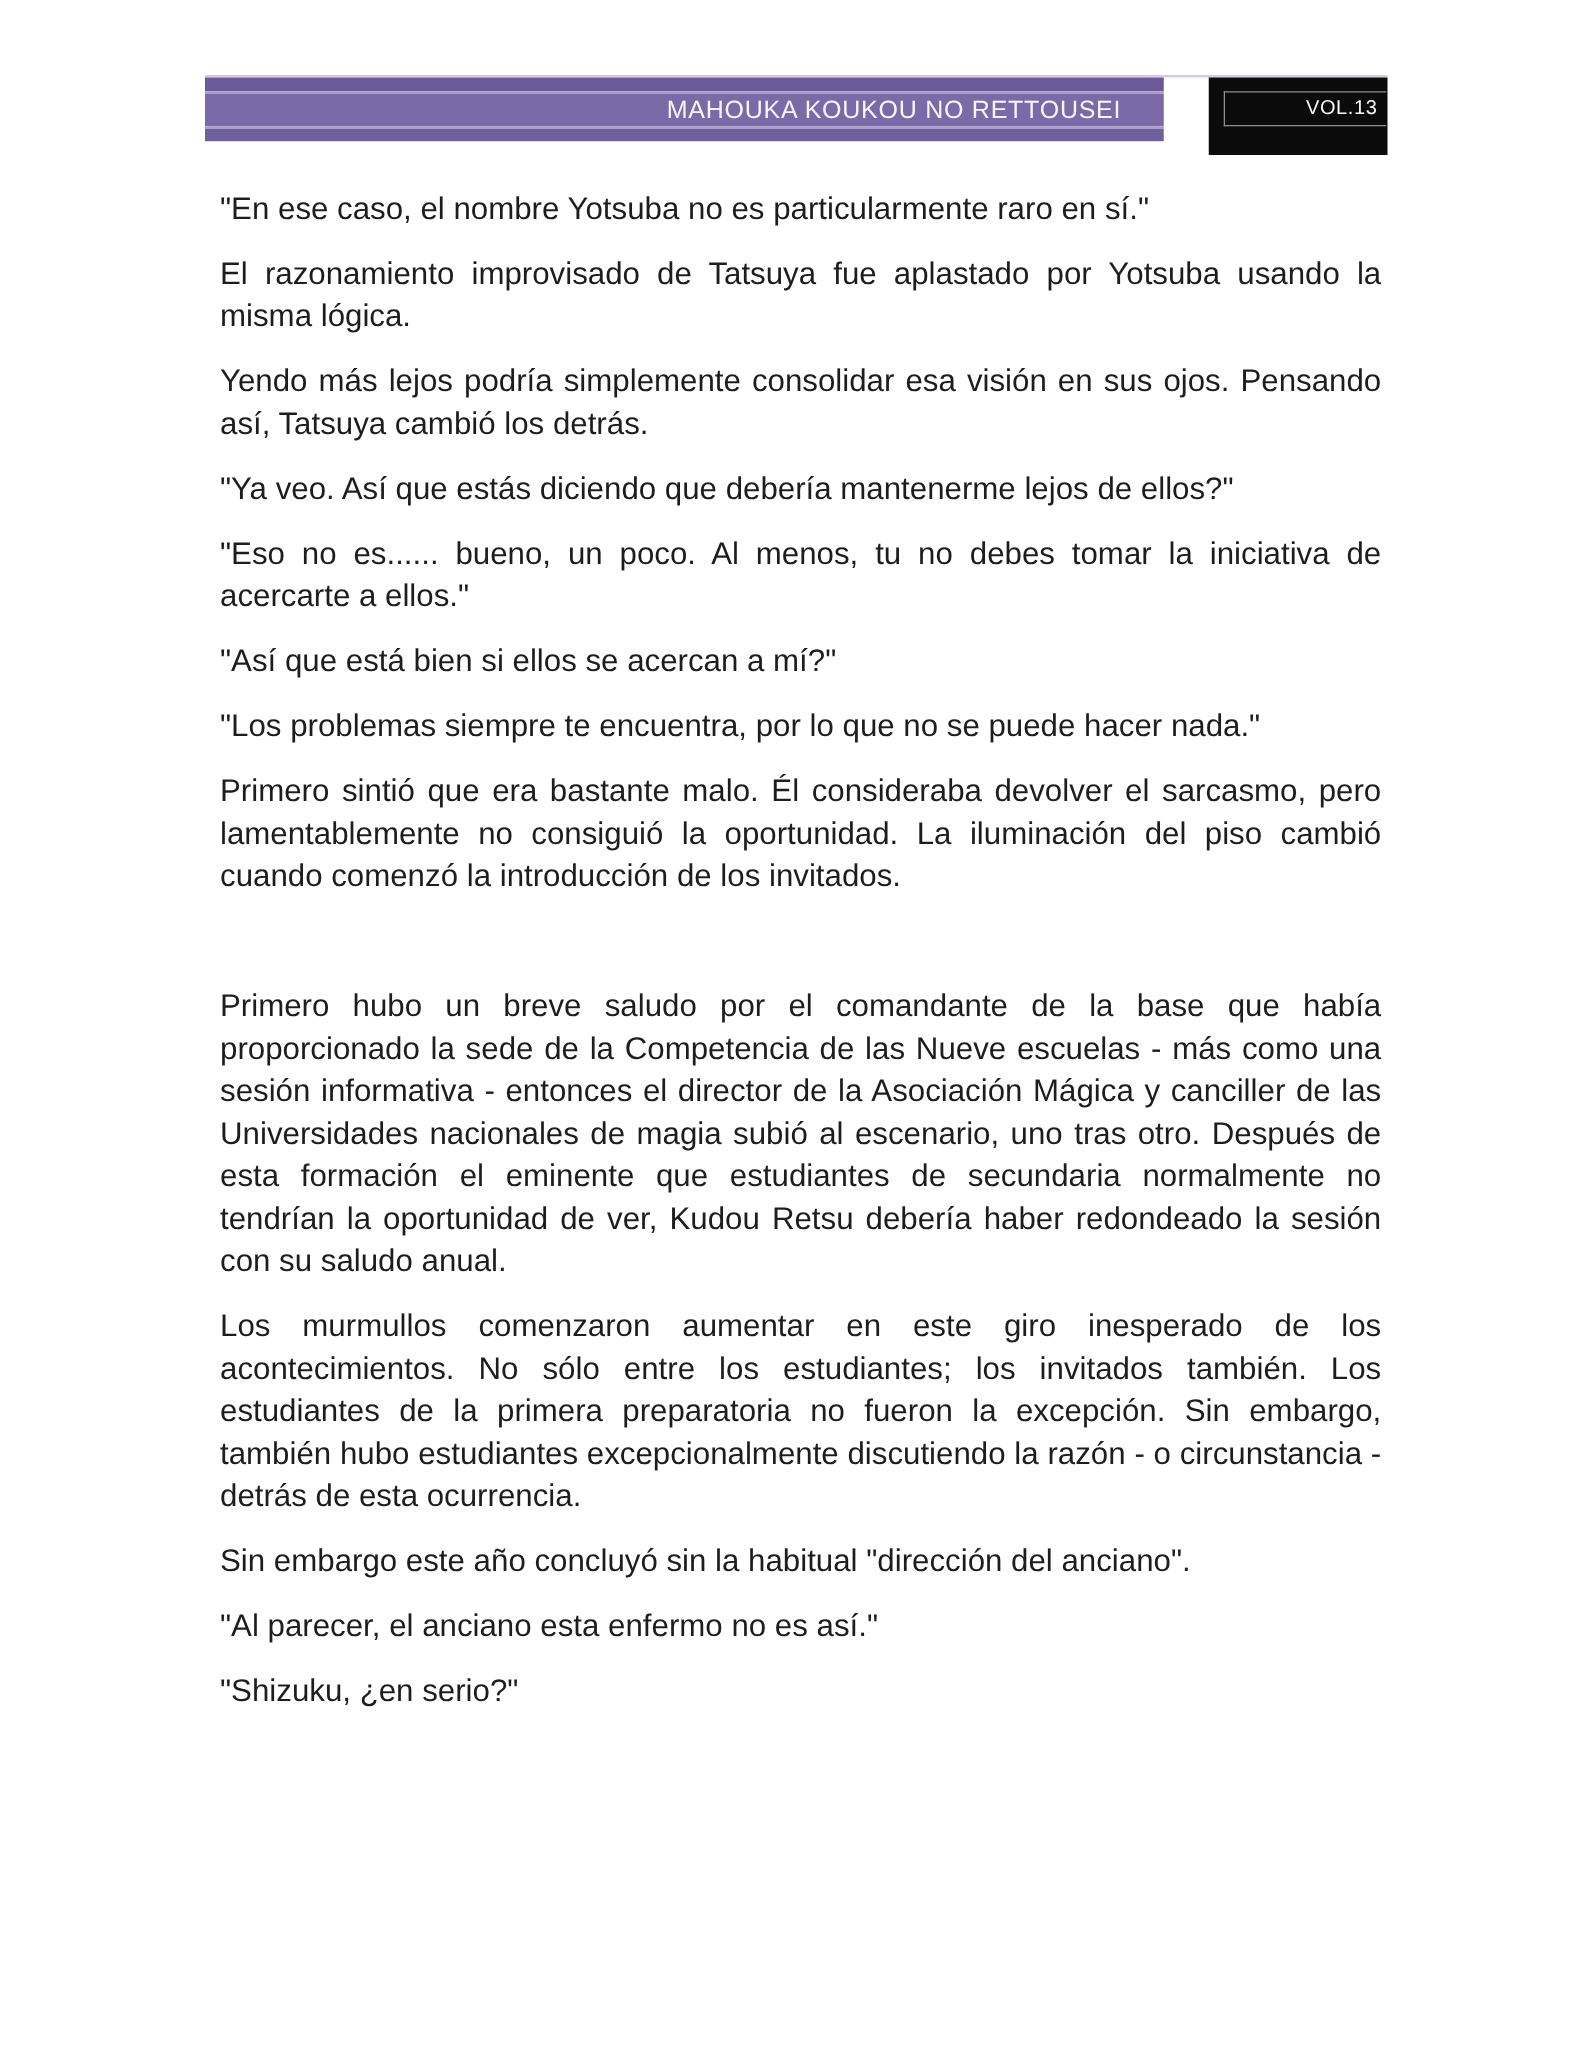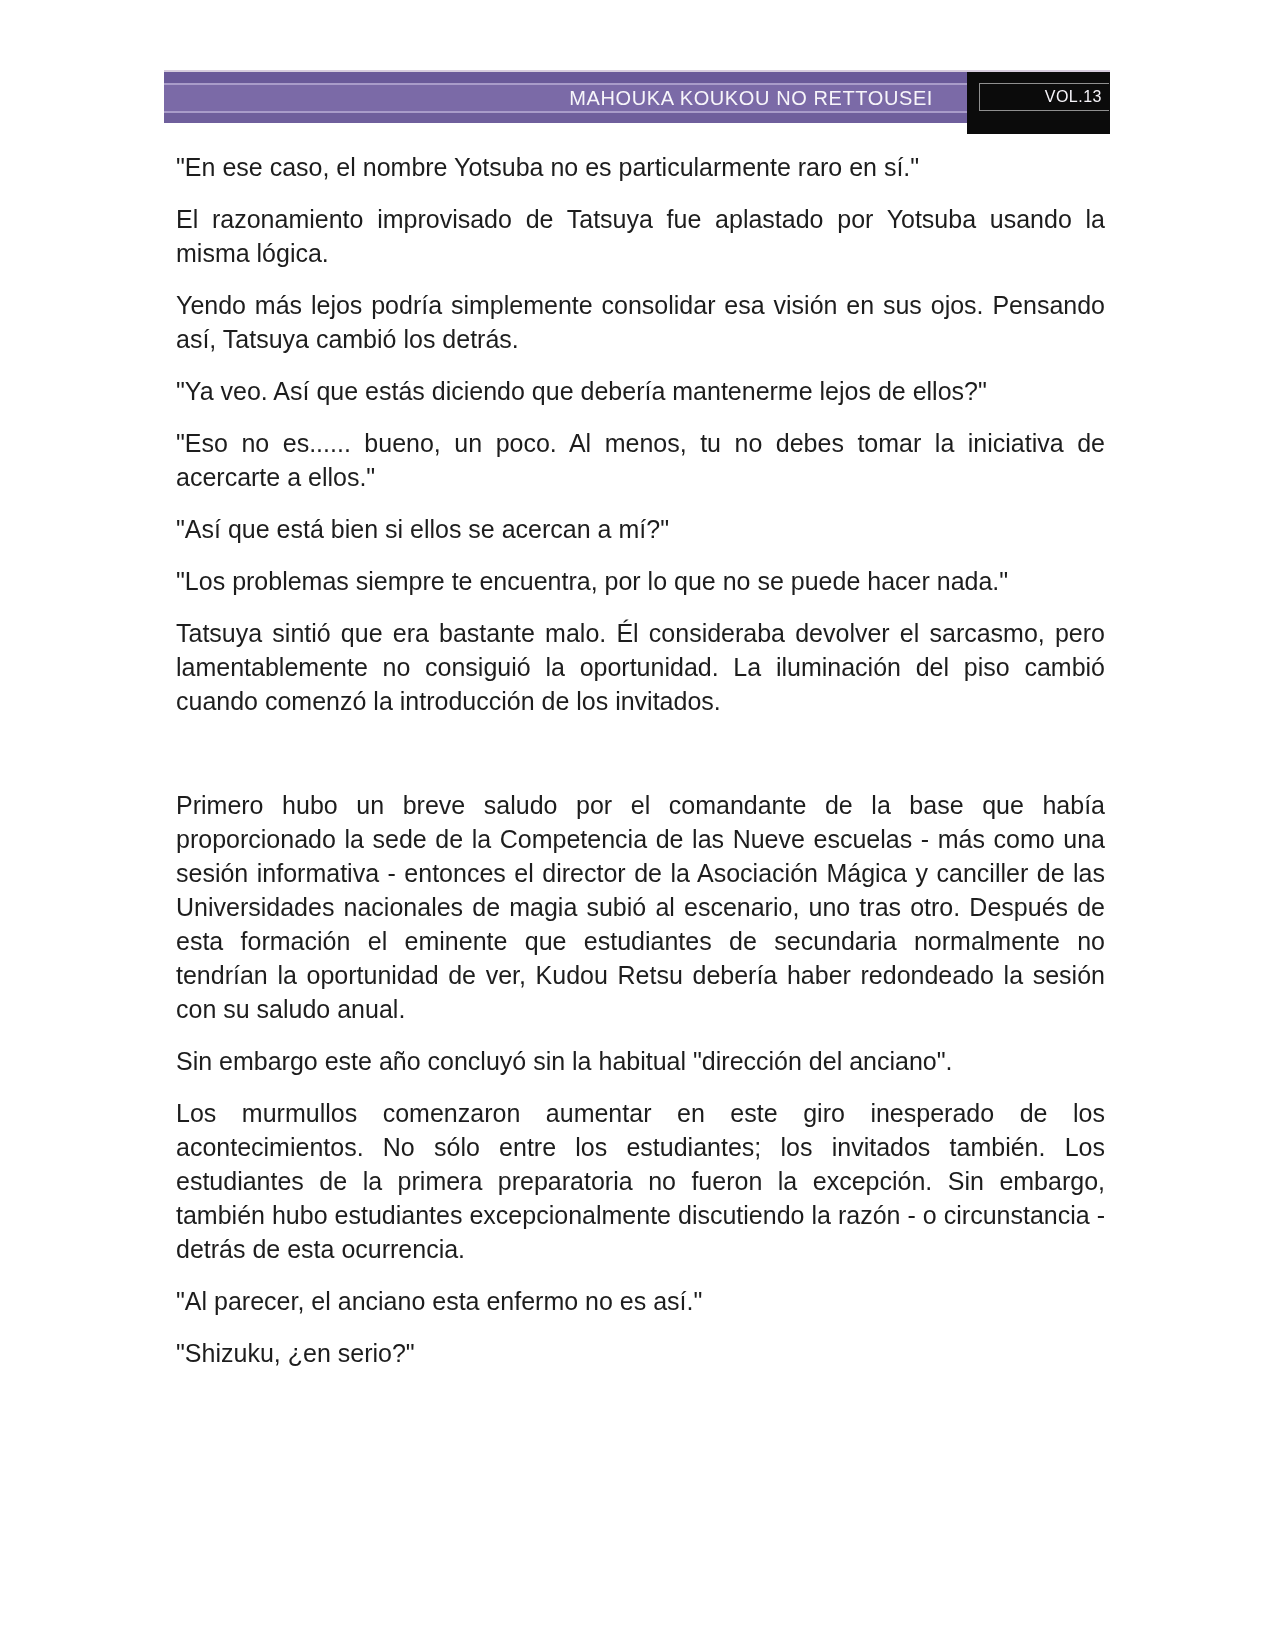--- a/index.html
+++ b/index.html
@@ -10,26 +10,27 @@
     height: 1650px;
     background: var(--page-bg, #ffffff);
     font-family: "Liberation Sans", "DejaVu Sans", sans-serif;
     overflow: hidden;
   }
 
   
   .header {
     position: absolute;
     left: 164px;
-    top: 70px;
+    top: 60px;
     width: 946px;
     height: 64px;
     display: flex;
     border-top: 2px solid var(--pale-top-line, #d6ccdd);
     box-sizing: border-box;
+    gap: 36px;
   }
   .header-purple {
     flex: 1;
     display: flex;
     flex-direction: column;
   }
   .strip-top    { height: 11px; background: var(--purple-top, #6a5a99); }
   .strip-line   { height: 2px;  background: var(--accent-line, #a99cc9); }
   .strip-body   { height: 26px; background: var(--purple-body, #7b6aa7); text-align: right; }
   .strip-bottom { height: 10px; background: var(--purple-bottom, #6f5f9c); }
@@ -113,22 +114,22 @@
   </div>
 
   <div class="content">
     <p>"En ese caso, el nombre Yotsuba no es particularmente raro en sí."</p>
     <p>El razonamiento improvisado de Tatsuya fue aplastado por Yotsuba usando la misma lógica.</p>
     <p>Yendo más lejos podría simplemente consolidar esa visión en sus ojos. Pensando así, Tatsuya cambió los detrás.</p>
     <p>"Ya veo. Así que estás diciendo que debería mantenerme lejos de ellos?"</p>
     <p>"Eso no es...... bueno, un poco. Al menos, tu no debes tomar la iniciativa de acercarte a ellos."</p>
     <p>"Así que está bien si ellos se acercan a mí?"</p>
     <p>"Los problemas siempre te encuentra, por lo que no se puede hacer nada."</p>
-    <p>Tatsuya sintió que era bastante malo. Él consideraba devolver el sarcasmo, pero lamentablemente no consiguió la oportunidad. La iluminación del piso cambió cuando comenzó la introducción de los invitados.</p>
+    <p>Primero sintió que era bastante malo. Él consideraba devolver el sarcasmo, pero lamentablemente no consiguió la oportunidad. La iluminación del piso cambió cuando comenzó la introducción de los invitados.</p>
     <div class="scene-break"></div>
     <p>Primero hubo un breve saludo por el comandante de la base que había proporcionado la sede de la Competencia de las  Nueve escuelas - más como una sesión informativa - entonces el director de la Asociación Mágica y canciller de las Universidades nacionales de magia subió al escenario, uno tras otro. Después de esta formación  el eminente que estudiantes de secundaria normalmente no tendrían la oportunidad de ver, Kudou Retsu debería haber redondeado la sesión con su saludo anual.</p>
+    <p>Los murmullos comenzaron aumentar en este giro inesperado de los acontecimientos. No sólo entre los estudiantes; los invitados también. Los estudiantes de la primera preparatoria no fueron la excepción. Sin embargo, también hubo estudiantes  excepcionalmente discutiendo la razón - o circunstancia - detrás de esta ocurrencia.</p>
     <p>Sin embargo este año concluyó sin la habitual "dirección del anciano".</p>
-    <p>Los murmullos comenzaron aumentar en este giro inesperado de los acontecimientos. No sólo entre los estudiantes; los invitados también. Los estudiantes de la primera preparatoria no fueron la excepción. Sin embargo, también hubo estudiantes  excepcionalmente discutiendo la razón - o circunstancia - detrás de esta ocurrencia.</p>
     <p>"Al parecer, el anciano esta enfermo no es así."</p>
     <p>"Shizuku, ¿en serio?"</p>
   </div>
 
 </div>
 
 </body></html>

